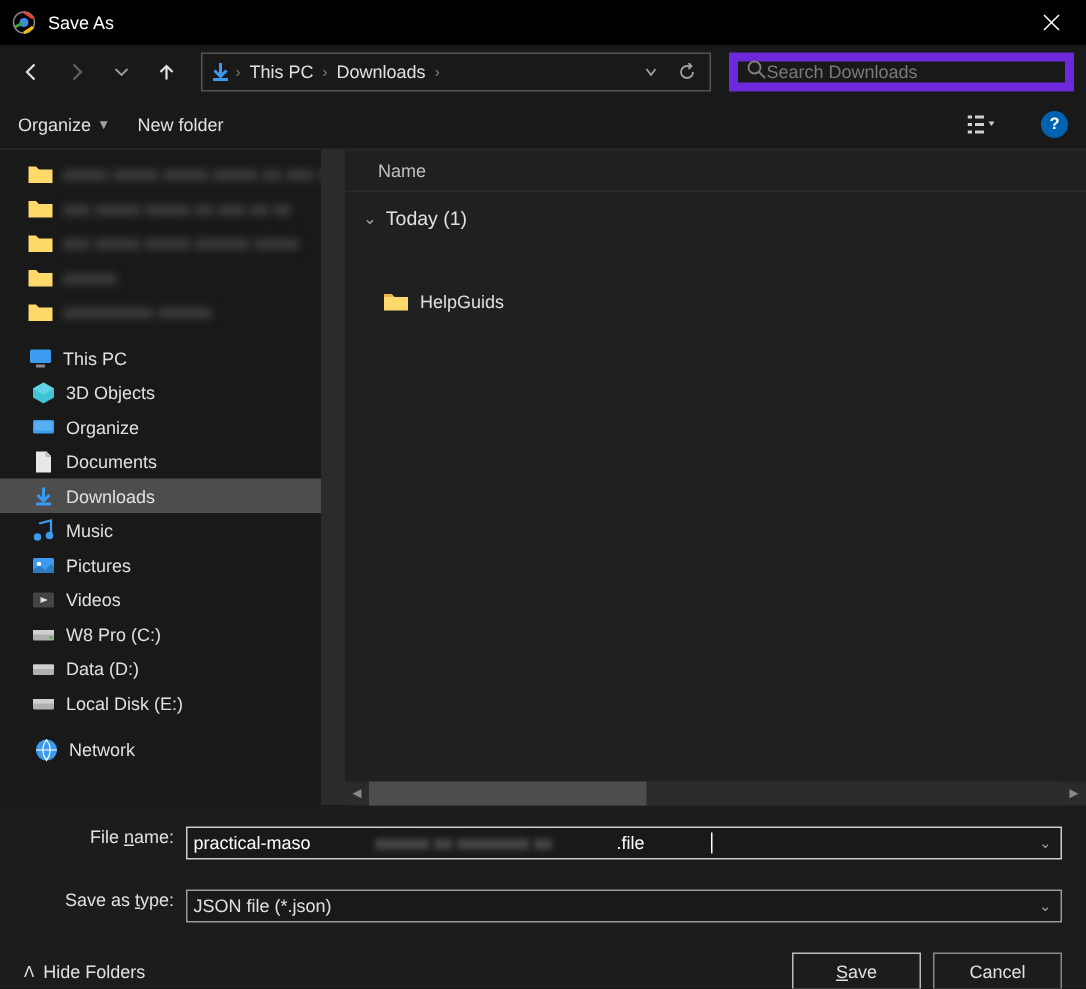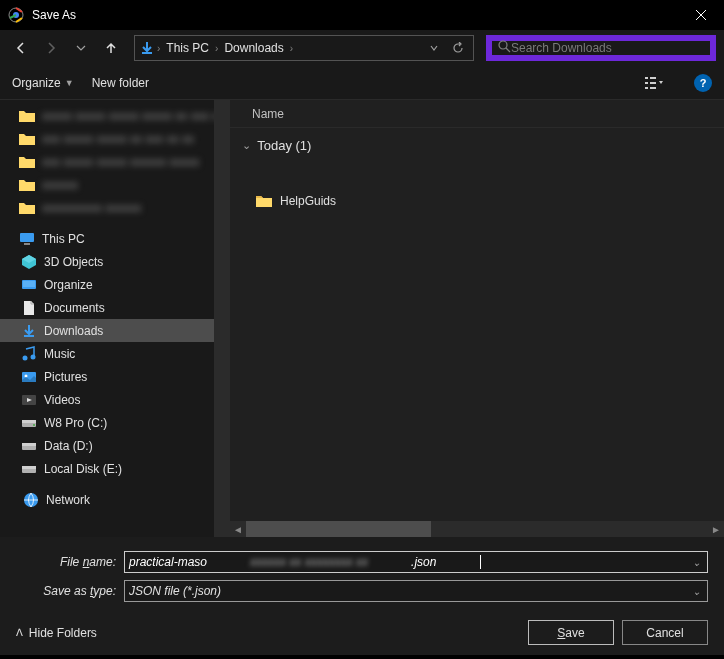--- a/index.html
+++ b/index.html
@@ -40,21 +40,21 @@
 .content-body { flex: 1; padding: 6px 4px; overflow: auto; }
 .group-header { display: flex; align-items: center; gap: 6px; color: #e0e0e0; font-size: 13px; padding: 4px 8px; cursor: pointer; }
 .group-header .chev { font-size: 11px; color: #a0a0a0; }
 .file-item { display: flex; align-items: flex-end; gap: 8px; padding: 3px 22px; cursor: pointer; height: 22px; font-size: 12px; margin-top: 32px; }
 .file-item .folder-icon { width: 16px; height: 14px; }
 .hscroll { height: 16px; background: #2b2b2b; display: flex; align-items: center; }
 .hscroll .arrow { width: 16px; height: 16px; display: flex; align-items: center; justify-content: center; color: #888; cursor: pointer; font-size: 10px; }
 .hscroll .track { flex: 1; height: 16px; background: #2b2b2b; position: relative; }
 .hscroll .thumb { position: absolute; left: 0; top: 0; width: 40%; height: 100%; background: #4d4d4d; }
 .bottom { background: #1c1c1c; padding: 14px 16px 10px 16px; }
-.field-row { display: flex; align-items: center; margin-bottom: 7px; font-style: italic; }
+.field-row { display: flex; align-items: flex-start; margin-bottom: 20px; }
 .field-row .label { width: 108px; text-align: right; color: #e0e0e0; font-size: 12px; padding-right: 8px; }
 .field-row .field { flex: 1; height: 22px; background: #191919; border: 1px solid #999; display: flex; align-items: center; padding: 0 6px 0 4px; gap: 43px; }
 .field-row .field.filename { border: 1px solid #ccc; }
 .field-row .field .dd { color: #a0a0a0; cursor: pointer; font-size: 10px; }
 .field-row .field .blur-part { filter: blur(2.5px); color: #aaa; }
 .footer { display: flex; align-items: center; margin-top: 18px; }
 .footer .hide-folders { display: flex; align-items: center; gap: 6px; cursor: pointer; color: #e0e0e0; font-size: 12px; }
 .footer .spacer { flex: 1; }
 .footer button { width: 86px; height: 25px; background: #1c1c1c; border: 1px solid #888; color: #e0e0e0; font-size: 12px; cursor: pointer; margin-left: 8px; }
 .footer button.primary { border: 1px solid #bbb; }
@@ -338,21 +338,21 @@
     </div>
   </div>
 </div>
 
 <div class="bottom">
   <div class="field-row">
     <div class="label">File <span class="underline">n</span>ame:</div>
     <div class="field filename">
       <span style="color:#fff">practical-maso</span>
         <span class="blur-part">xxxxxx xx xxxxxxxx xx</span>
-        <span style="color:#fff">.json</span>
+        <span style="color:#fff">.file</span>
         <span style="border-left:1px solid #fff;height:14px;margin-left:1px"></span>
       <span style="flex:1"></span>
       <span class="dd">⌄</span>
     </div>
   </div>
   <div class="field-row">
     <div class="label">Save as <span class="underline">t</span>ype:</div>
     <div class="field">
       <span>JSON file (*.json)</span>
       <span style="flex:1"></span>

